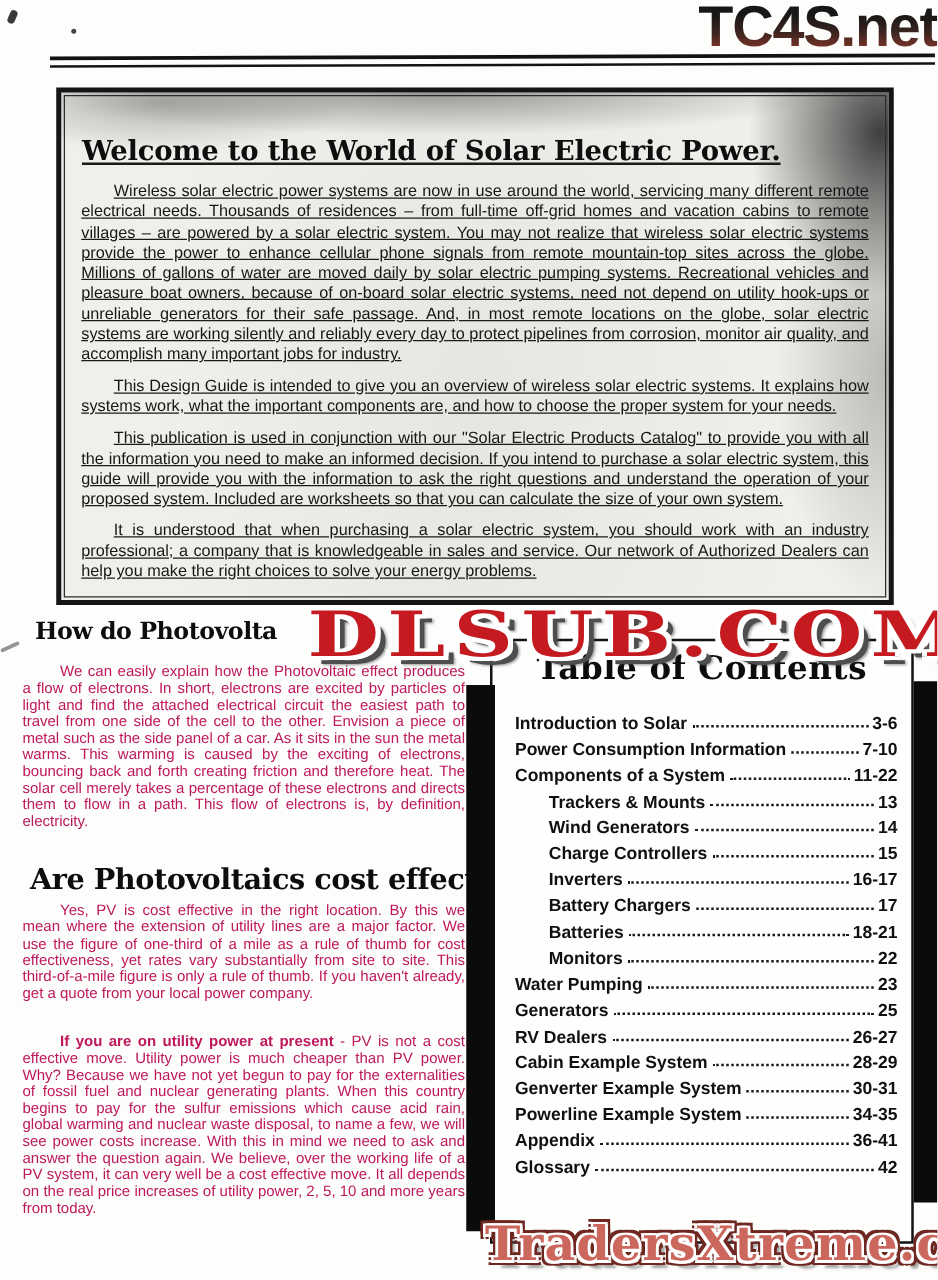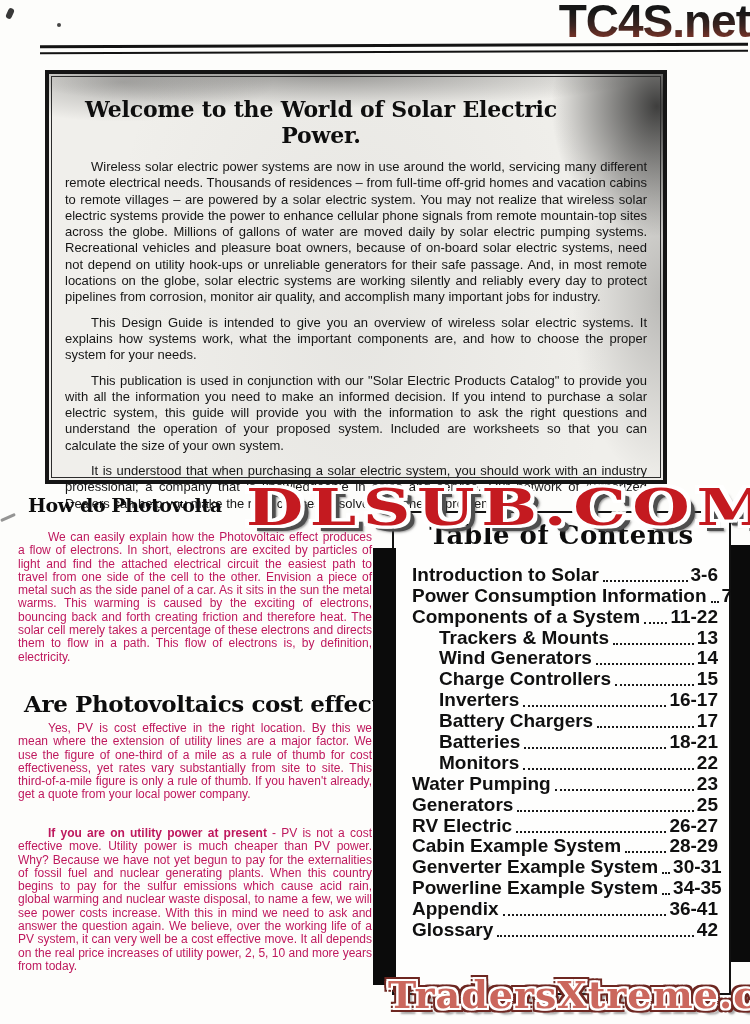--- a/index.html
+++ b/index.html
@@ -41,30 +41,31 @@
     font-family:"DejaVu Serif",serif;color:#cb675d;
     text-shadow:
       -2px -2px 0 #ffffff, 2px -2px 0 #ffffff,-2px 2px 0 #ffffff, 2px 2px 0 #ffffff,
       -2px 0 0 #ffffff, 2px 0 0 #ffffff, 0 -2px 0 #ffffff, 0 2px 0 #ffffff,
       -4px -4px 0 #6e2721, 4px -4px 0 #6e2721,-4px 4px 0 #6e2721, 4px 4px 0 #6e2721,
       -4px 0 0 #6e2721, 4px 0 0 #6e2721, 0 -4px 0 #6e2721, 0 4px 0 #6e2721,
       6px 6px 2px rgba(80,80,80,.5);
   }
   
   .welcome{
-    position:absolute;left:45px;top:70px;width:622px;height:414px;
+    position:absolute;left:45px;top:70px;width:670px;height:414px;
     border:4px solid #151515;box-sizing:border-box;
     background:
       radial-gradient(ellipse 170px 210px at 99% 8%, rgba(12,12,12,.78), rgba(12,12,12,0) 62%),
       radial-gradient(ellipse 430px 46px at 45% 0%, rgba(35,35,35,.42), rgba(35,35,35,0) 75%),
       radial-gradient(ellipse 130px 270px at 100% 55%, rgba(45,45,45,.28), rgba(45,45,45,0) 70%),
       radial-gradient(ellipse 210px 55px at 12% 2%, rgba(55,55,55,.32), rgba(55,55,55,0) 72%),
       radial-gradient(ellipse 320px 520px at 50% 62%, rgba(120,120,120,.08), rgba(120,120,120,0) 80%),
       #f0efeb;
-    padding:16px 16px 0;
+    padding:28px 16px 0;
+    text-decoration:underline;
   }
   .welcome::before{
     content:'';position:absolute;inset:2px;border:1px solid #2c2c2c;pointer-events:none;
   }
   .welcome-title{
     text-align:center;font-family:"DejaVu Serif",serif;font-weight:bold;
     font-size:22px;letter-spacing:-0.2px;color:#0e0e0e;
     margin:6px 70px 11px 0;
   }
   .welcome p{
@@ -93,21 +94,21 @@
     position:absolute;left:392px;top:511px;width:339px;height:484px;
     border:2px solid #121212;box-sizing:border-box;background:#fefefd;z-index:5;
   }
   .toc-title{
     text-align:center;font-family:"DejaVu Serif",serif;font-weight:bold;
     font-size:26px;letter-spacing:0.5px;color:#0c0c0c;margin:7px 0 16px;
   }
   .toc-list{position:absolute;left:18px;right:11px;top:52px;}
   .toc-row{
     display:flex;align-items:flex-end;height:20.9px;
-    font-weight:bold;font-size:19px;color:#101010;
+    font-weight:bold;font-size:14px;color:#101010;
   }
   .toc-row.indent{padding-left:27px;}
   .toc-label{white-space:nowrap;}
   .toc-dots{flex:1;border-bottom:2px dotted #1a1a1a;margin:0 3px 4px 4px;min-width:8px;}
   .toc-pages{white-space:nowrap;}
 </style>
 </head>
 <body>
 
 <div class="page">
@@ -198,21 +199,21 @@
     <span class="toc-label">Water Pumping</span>
     <span class="toc-dots"></span>
     <span class="toc-pages">23</span>
   </div>
         <div class="toc-row">
     <span class="toc-label">Generators</span>
     <span class="toc-dots"></span>
     <span class="toc-pages">25</span>
   </div>
         <div class="toc-row">
-    <span class="toc-label">RV Electric</span>
+    <span class="toc-label">RV Dealers</span>
     <span class="toc-dots"></span>
     <span class="toc-pages">26-27</span>
   </div>
         <div class="toc-row">
     <span class="toc-label">Cabin Example System</span>
     <span class="toc-dots"></span>
     <span class="toc-pages">28-29</span>
   </div>
         <div class="toc-row">
     <span class="toc-label">Genverter Example System</span>

